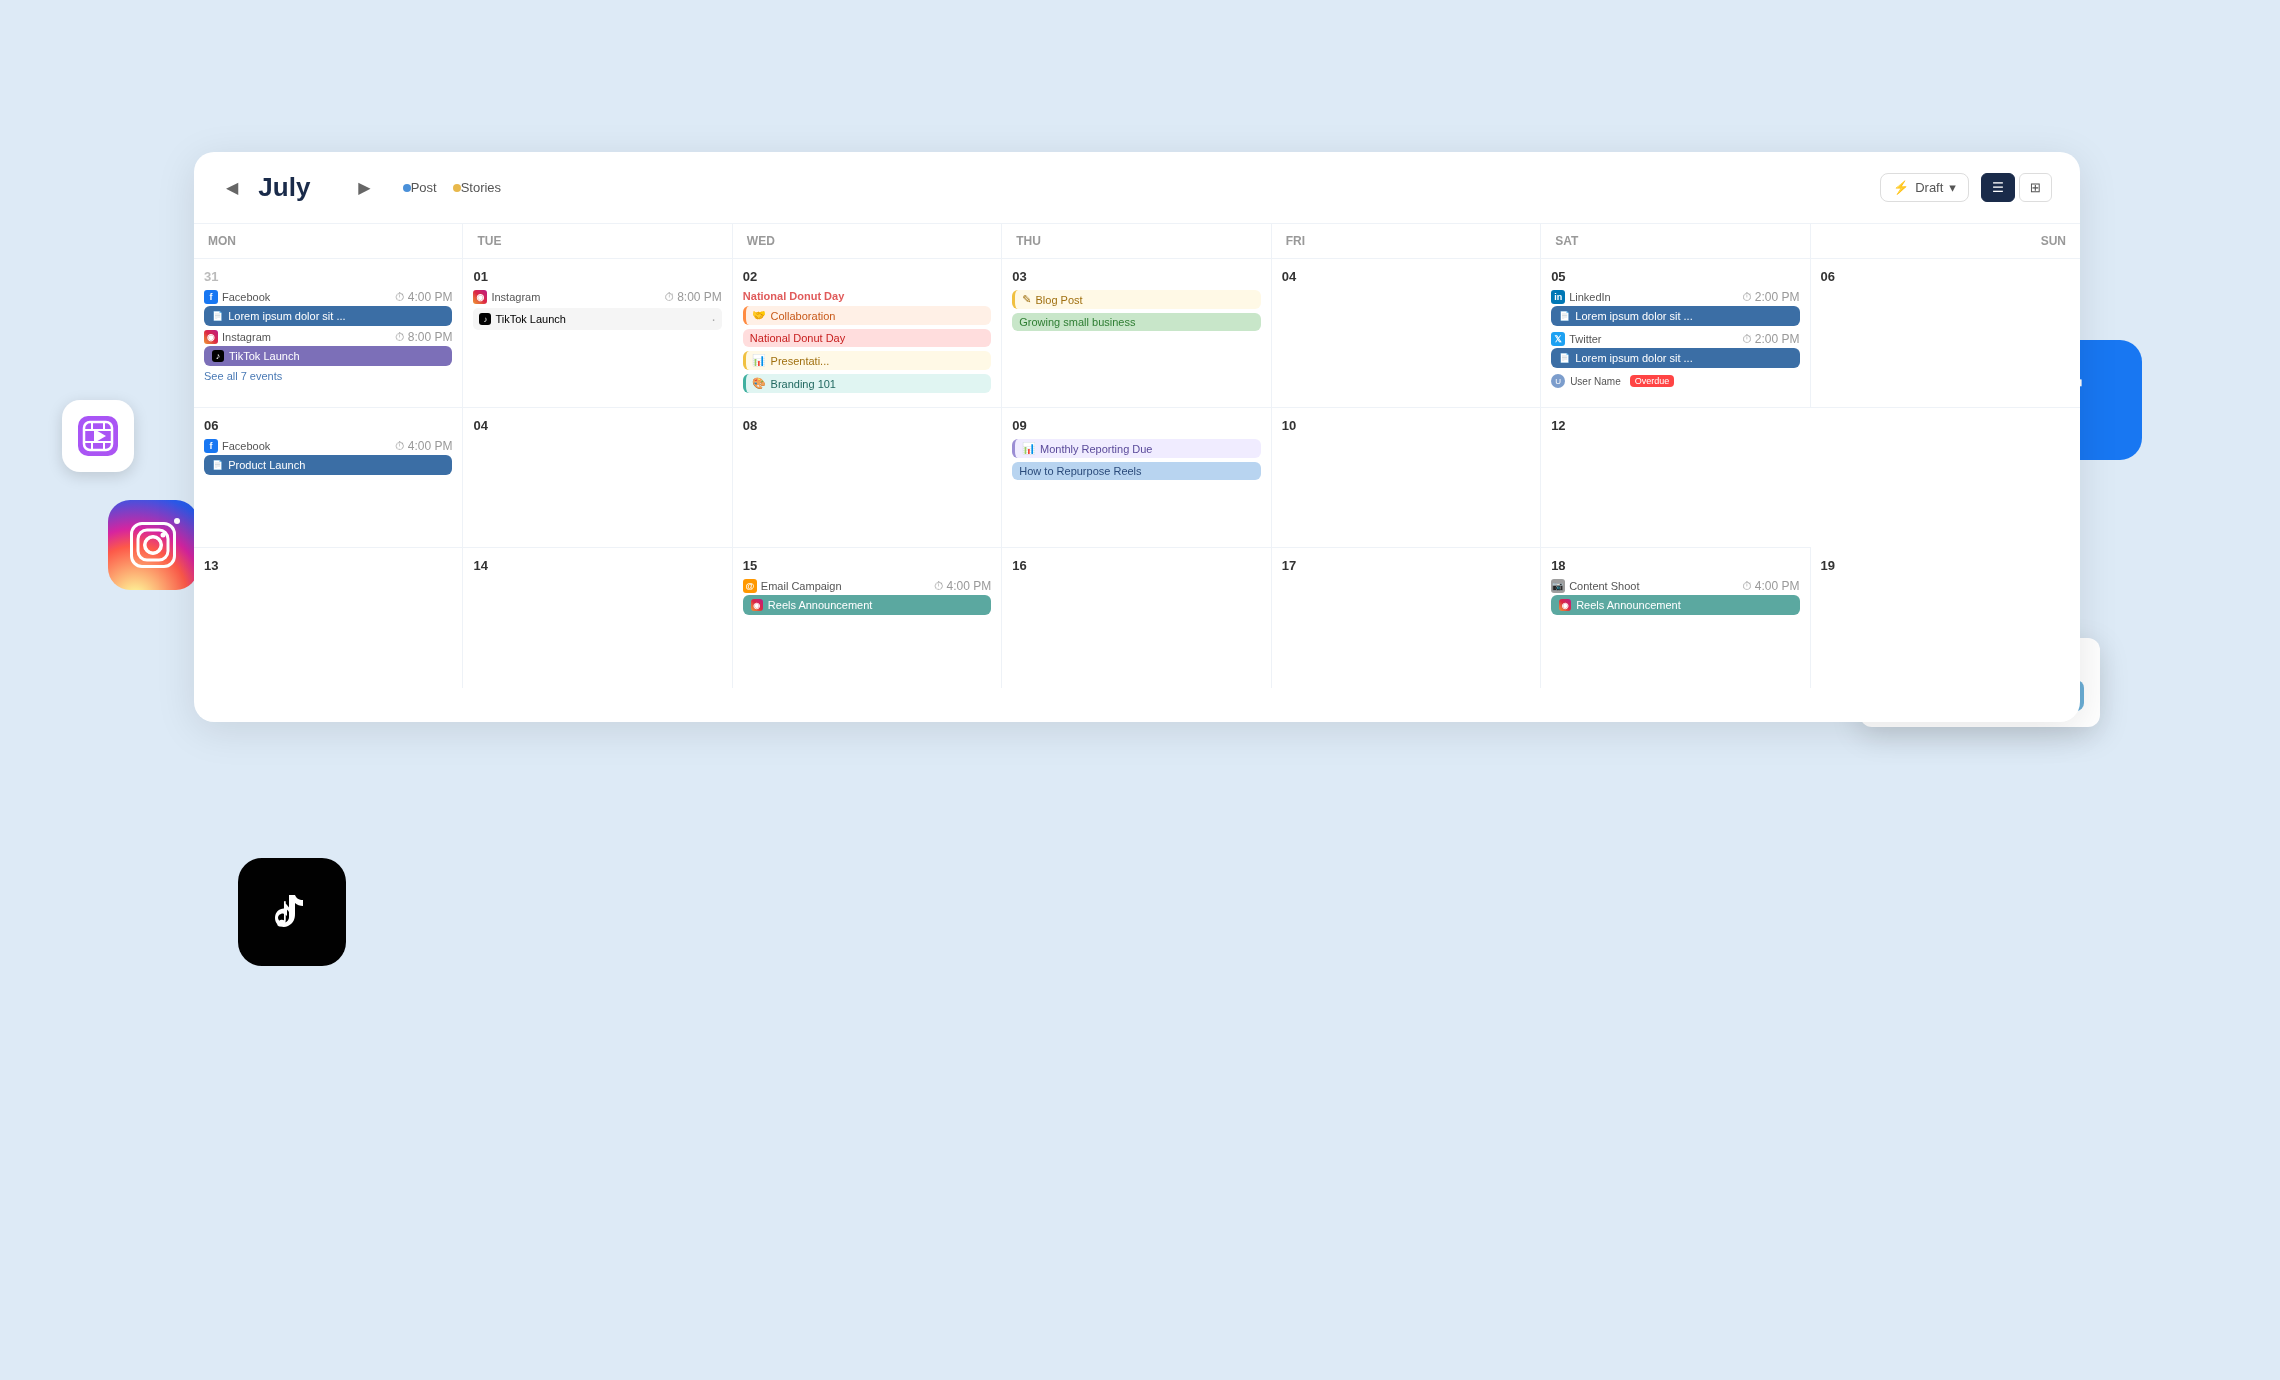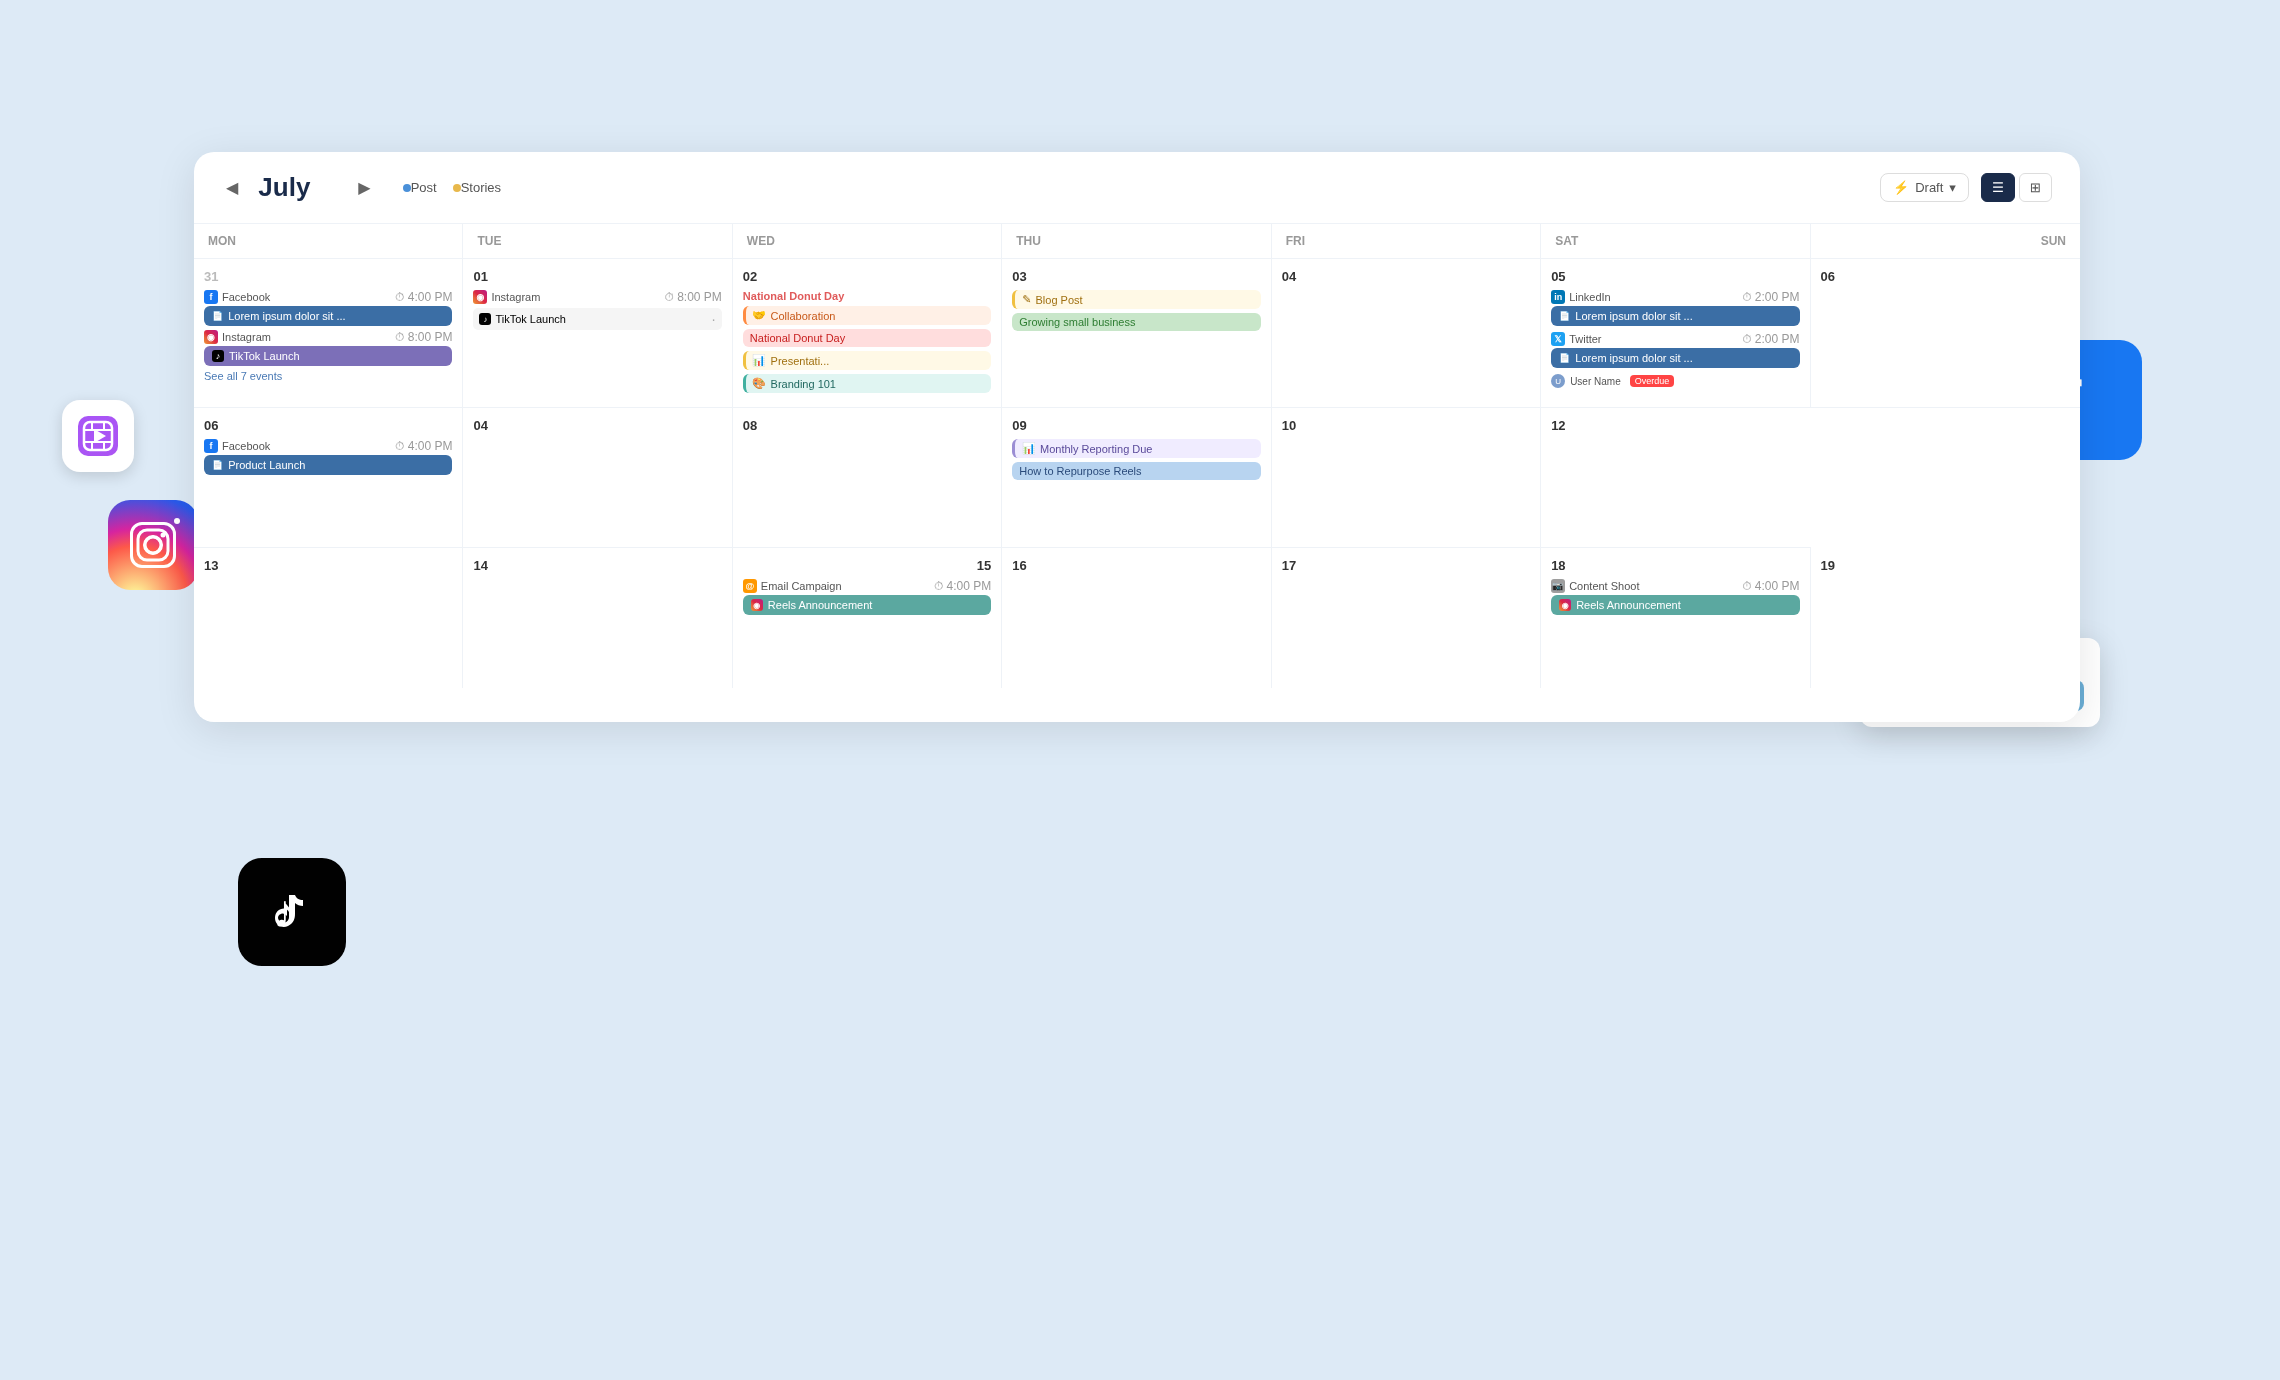--- a/index.html
+++ b/index.html
@@ -629,21 +629,21 @@
   <div class="cal-grid">
 
     <div class="day-cell" style="border-bottom:none;">
       <div class="day-num">13</div>
     </div>
 
     <div class="day-cell" style="border-bottom:none;">
       <div class="day-num">14</div>
     </div>
 
-    <div class="day-cell" style="border-bottom:none;text-align:right;">
+    <div class="day-cell" style="border-bottom:none;">
       <div class="day-num">15</div>
       <div class="event-platform-row">
         <span style="display:flex;align-items:center;gap:4px;">
           <span class="platform-icon pi-email">@</span>
           <span style="font-size:11px;font-weight:500;">Email Campaign</span>
         </span>
         <span class="event-time">⏱ 4:00 PM</span>
       </div>
       <div class="event-pill teal">
         <span class="platform-icon pi-ig" style="width:12px;height:12px;font-size:8px;">◉</span>

